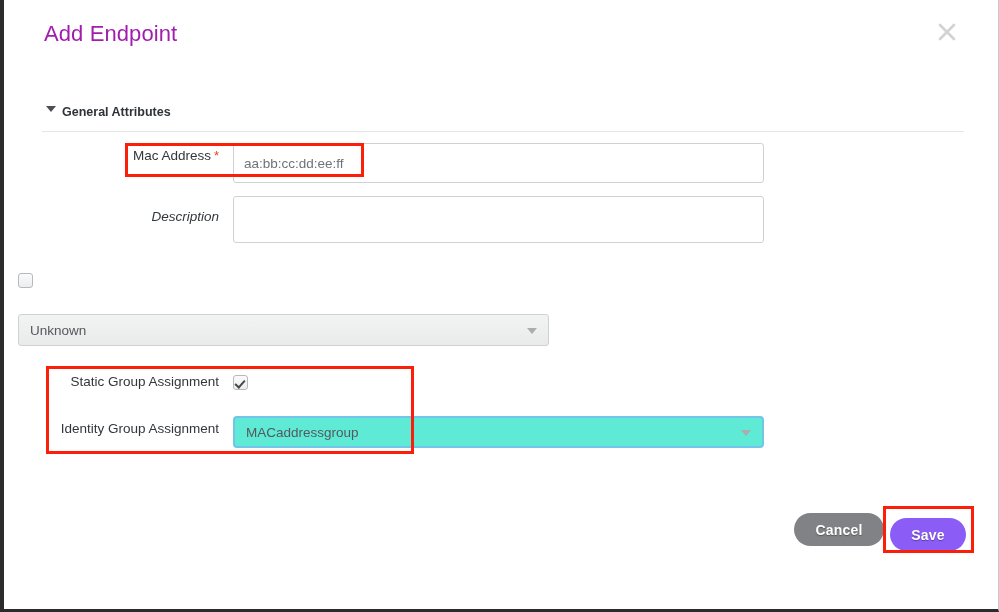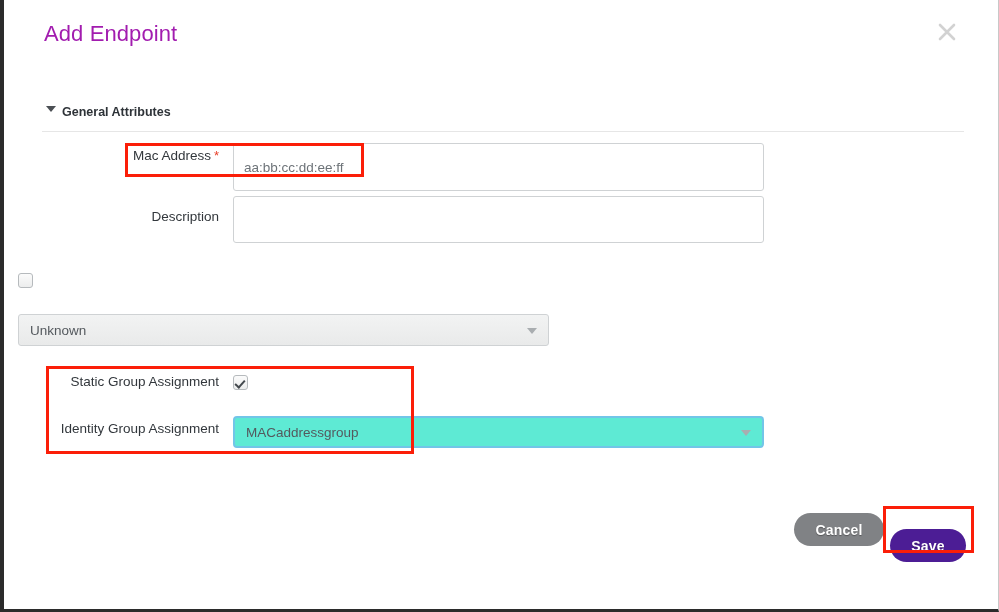--- a/index.html
+++ b/index.html
@@ -97,21 +97,21 @@
     color: #e8402a;
     font-size: 13px;
     margin-left: 3px;
   }
   .ctl { margin-left: 14px; }
 
   
   .txt {
     box-sizing: border-box;
     width: 531px;
-    height: 48px;
+    height: 40px;
     border: 1px solid #cfd2d4;
     border-radius: 3px;
     background: #fff;
     font-size: 13.5px;
     color: #6d7378;
     font-family: "Liberation Sans", sans-serif;
     padding: 0 10px;
     outline: none;
   }
   .txt.tall { height: 47px; padding-top: 2px; }
@@ -192,23 +192,23 @@
     cursor: pointer;
     text-shadow: 0 1px 1px rgba(0,0,0,0.35);
     padding: 0;
   }
   .btn-cancel {
     left: 790px; top: 513px;
     width: 90px;
     background: #808285;
   }
   .btn-save {
-    left: 886px; top: 529px;
+    left: 886px; top: 518px;
     width: 76px;
-    background: #4c1d95;
+    background: #8b5cf6;
   }
 
   
   .anno {
     position: absolute;
     border: 3px solid #fb1e08;
     box-sizing: border-box;
     pointer-events: none;
   }
   .anno-mac    { left: 121px; top: 143px; width: 239px; height: 34px; }
@@ -237,21 +237,21 @@
   <div class="row" style="top:143px;">
     <div class="lbl">
       <span>Mac Address</span><span class="req">*</span>
     </div>
     <div class="ctl">
       <input class="txt" type="text" value="aa:bb:cc:dd:ee:ff" style="">
     </div>
   </div>
 
   <div class="row" style="top:196px;">
-    <div class="lbl" style="padding-top:13px;">Description</div>
+    <div class="lbl" style="padding-top:13px;font-style:italic;">Description</div>
     <div class="ctl">
       <input class="txt tall" type="text" value="" style="">
     </div>
   </div>
 
   <div class="row" style="top:267px;">
     <div class="ctl">
       <div class="cbx"></div>
     </div>
   </div>

